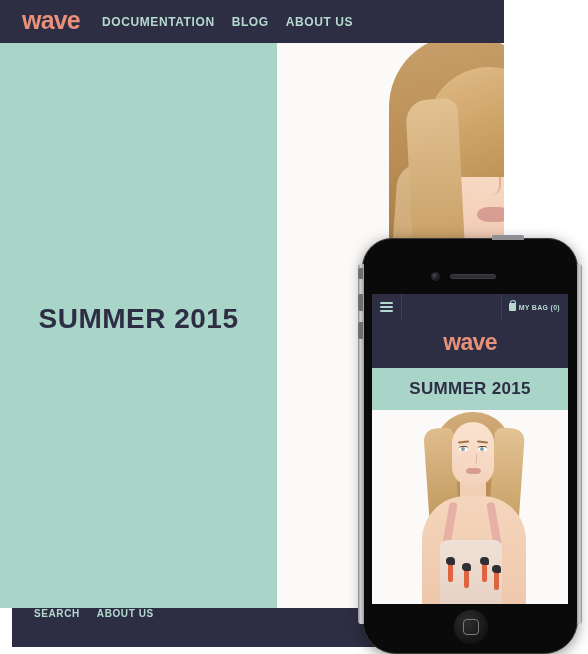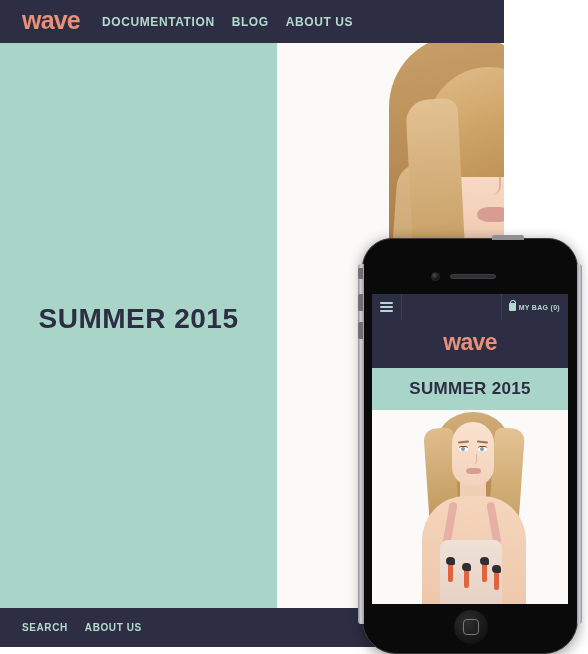--- a/index.html
+++ b/index.html
@@ -174,25 +174,24 @@
   }
   .m-top {
     position: absolute; left: 148px; top: 412px;
     width: 124px; height: 160px;
     background: linear-gradient(180deg,#eedfd5 0%, #e8d3c6 100%);
     border-radius: 14px 14px 0 0;
   }
 
   .dt-footer {
     position: absolute;
-    left: 0; top: 608px;
+    left: 12px; top: 608px;
     width: 504px; height: 39px;
     background: #2d2e44;
     display: flex;
-    align-items: center;
     padding-left: 22px;
     gap: 17px;
   }
   .dt-footer-link {
     color: #b4d9ce;
     font-size: 10px;
     font-weight: bold;
     letter-spacing: 0.6px;
   }
 

